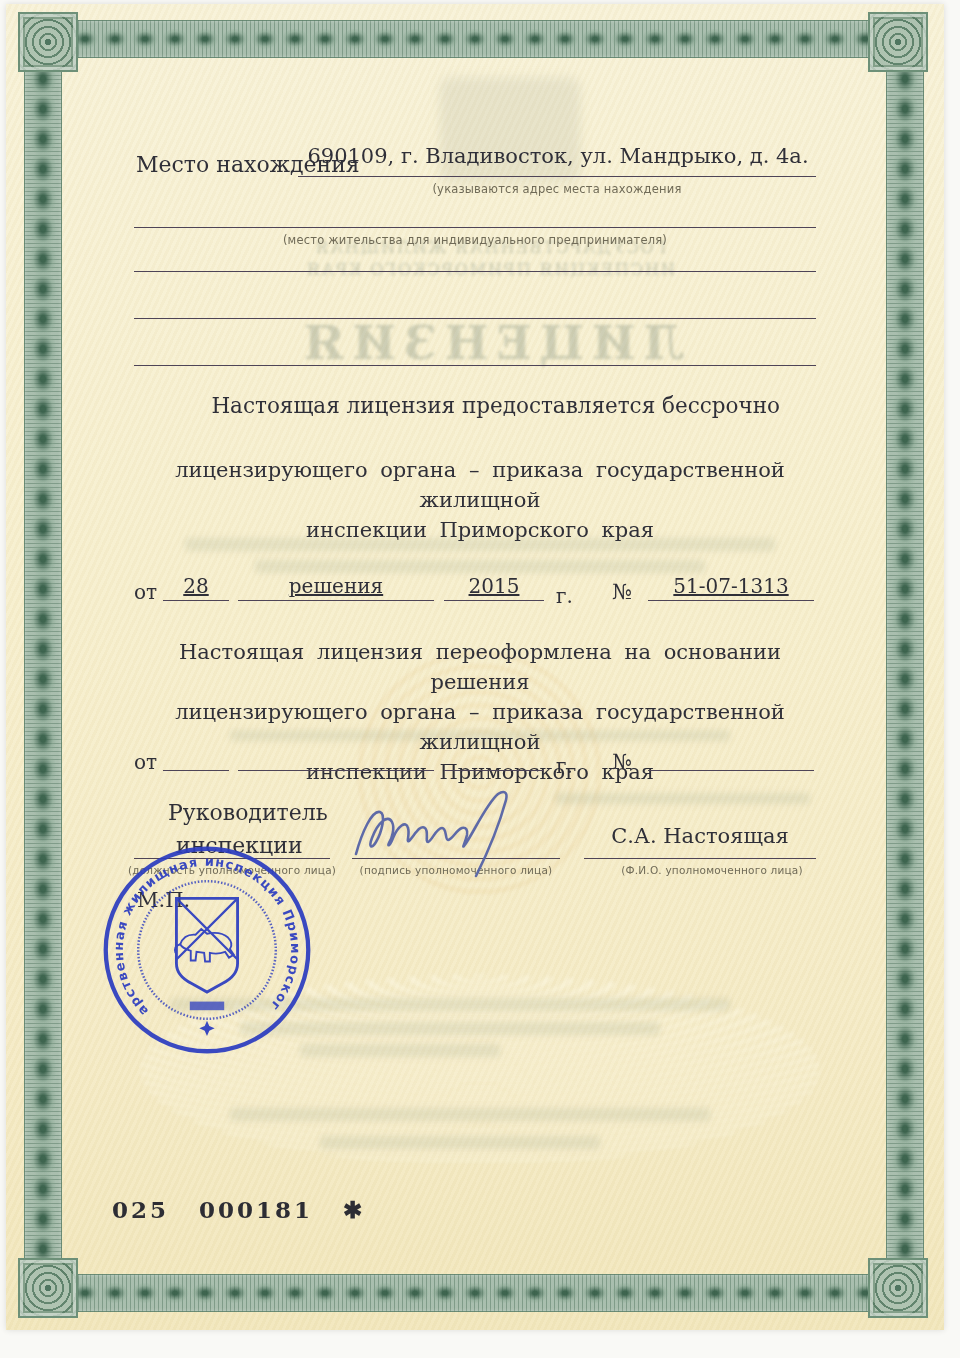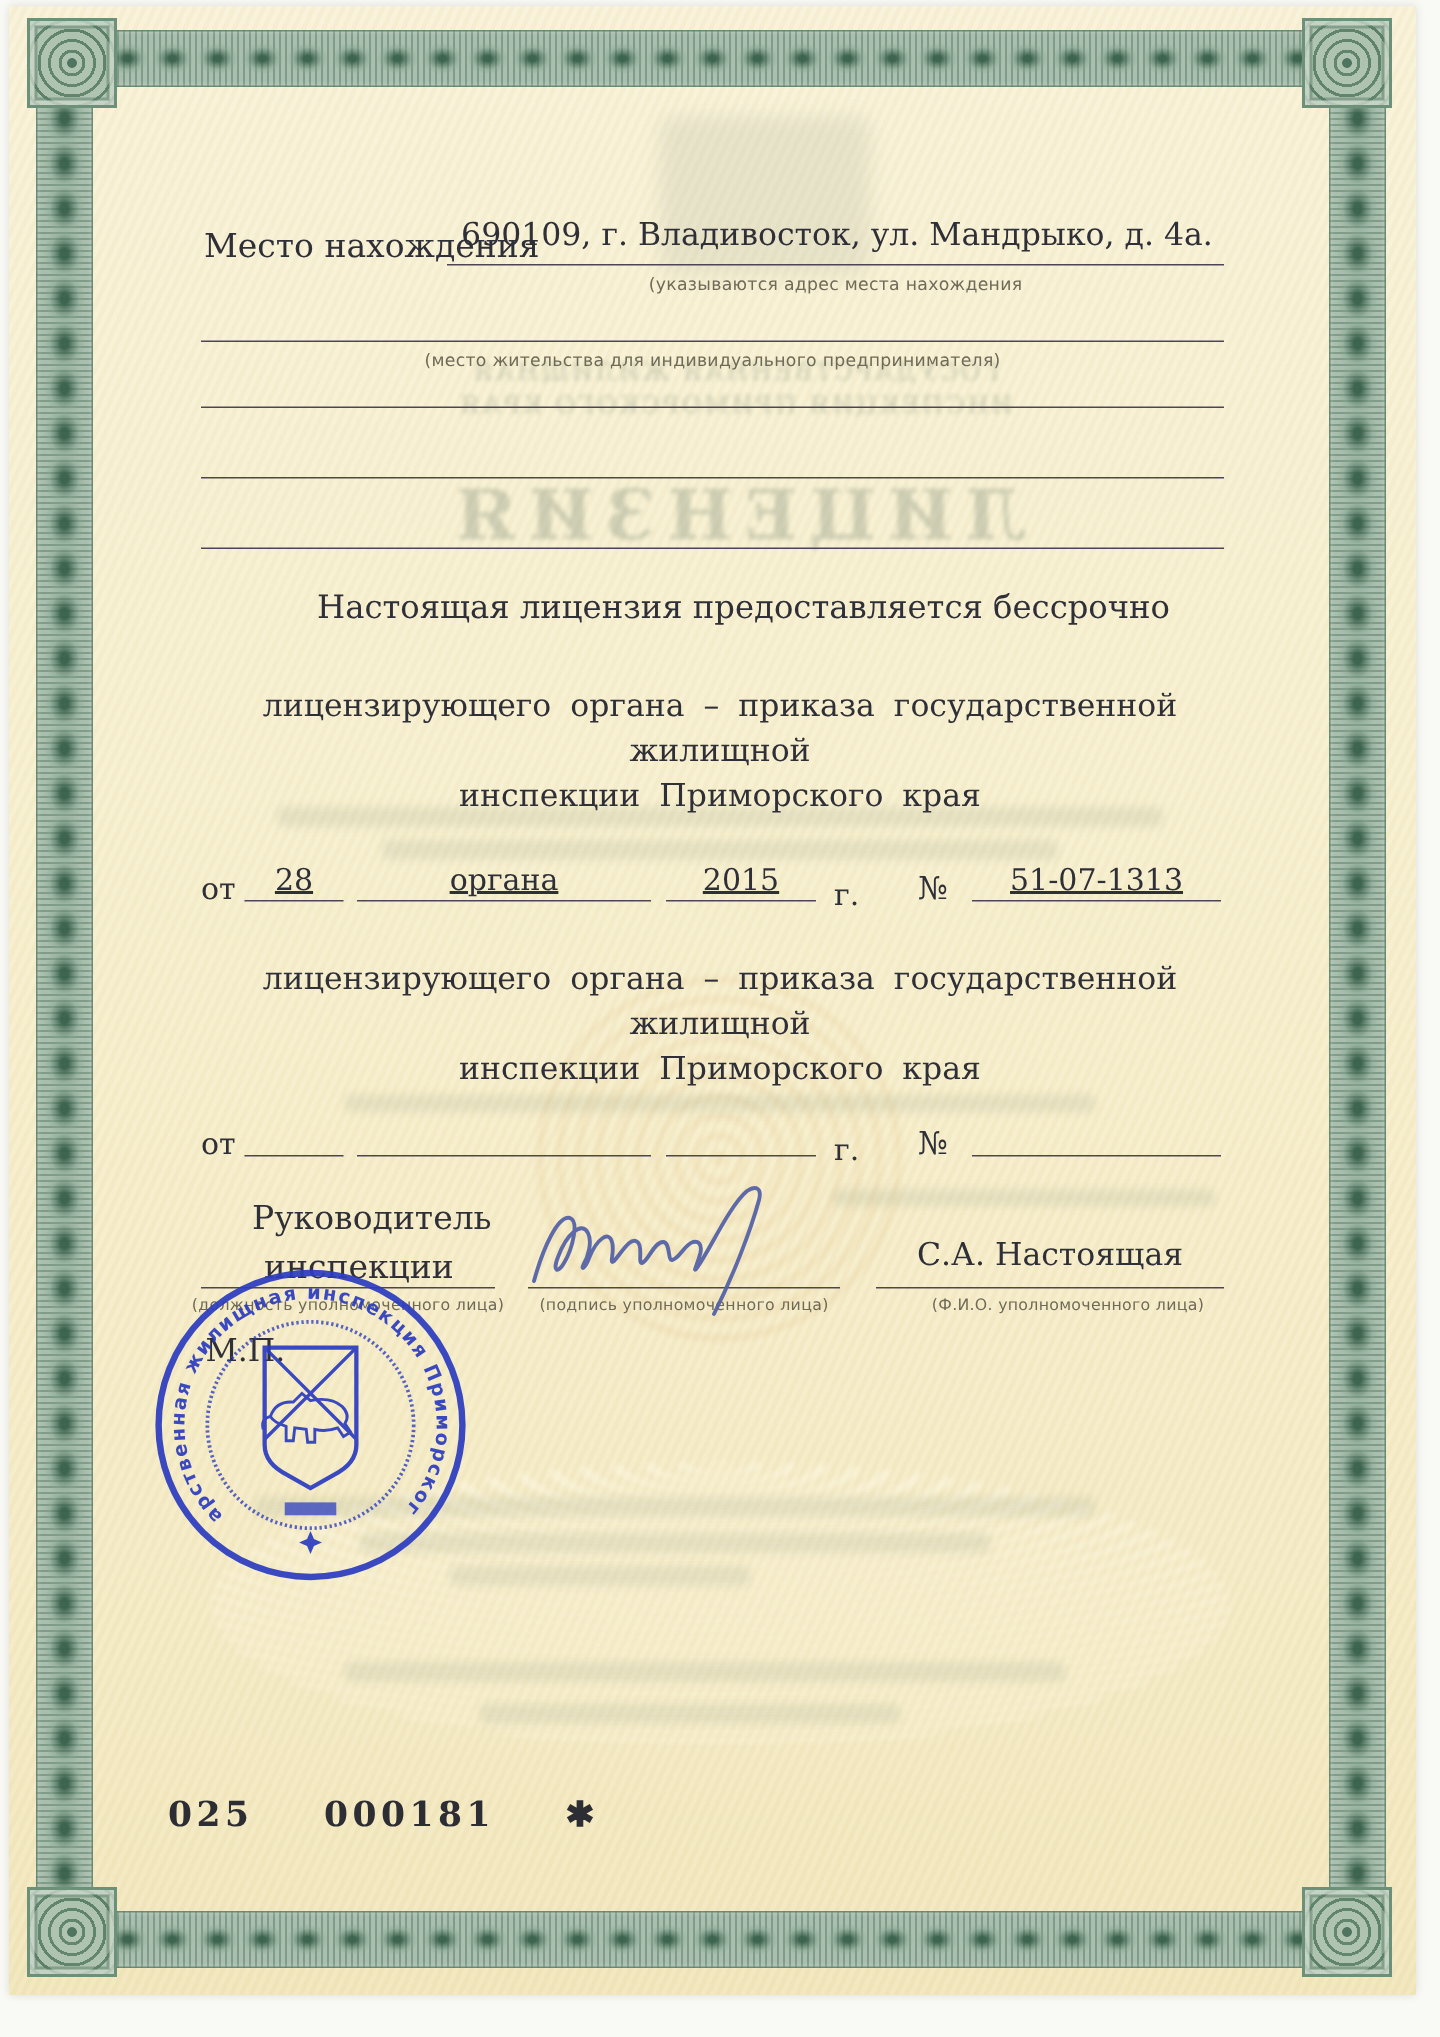--- a/index.html
+++ b/index.html
@@ -49,21 +49,21 @@
   .gbar{position:absolute;height:13px;background:rgba(150,158,135,.18);
     filter:blur(3px);border-radius:4px;}
   .gemblem{position:absolute;left:440px;top:78px;width:140px;height:105px;
     background:rgba(140,150,130,.15);filter:blur(6px);border-radius:10px;}
   .rosette{position:absolute;left:352px;top:645px;width:255px;height:255px;border-radius:50%;
     background:repeating-radial-gradient(circle, rgba(225,185,120,.15) 0 5px, rgba(246,238,205,0) 5px 13px);
     filter:blur(1.5px);}
   .wave{position:absolute;left:140px;top:975px;width:680px;height:190px;border-radius:50%;
     background:repeating-radial-gradient(ellipse 340px 95px at 50% 0%, rgba(255,252,235,.55) 0 7px, rgba(244,236,200,0) 7px 22px);
     filter:blur(2px);}
-  .serial{position:absolute;left:112px;top:1196px;display:flex;gap:47px;
+  .serial{position:absolute;left:112px;top:1196px;display:flex;gap:30px;
     font-family:"DejaVu Serif",serif;font-weight:bold;font-size:23px;
     letter-spacing:3px;color:#2d2d34;}
 </style>
 </head>
 <body>
 
 <div class="page">
 
   <div class="band h" style="left:64px;right:68px;top:16px;height:38px;"></div>
   <div class="band h" style="left:64px;right:68px;bottom:18px;height:38px;"></div>
@@ -106,30 +106,31 @@
 <div class="abs serif" style="left:180px;top:393px;width:600px;text-align:right;font-size:21.5px;">Настоящая лицензия предоставляется бессрочно</div>
 
 <div class="para" style="left:150px;top:455px;width:660px;">
   <div>лицензирующего органа – приказа государственной жилищной</div>
   <div>инспекции Приморского края</div>
 </div>
 
 <div class="abs serif" style="left:134px;top:580px;font-size:20px;">от</div>
 <div class="fill-val" style="left:163px;top:574px;width:66px;">28</div>
 <div class="rule" style="left:163px;top:600px;width:66px;"></div>
-<div class="fill-val" style="left:238px;top:574px;width:196px;">органа</div>
+<div class="fill-val" style="left:238px;top:574px;width:196px;">решения</div>
 <div class="rule" style="left:238px;top:600px;width:196px;"></div>
 <div class="fill-val" style="left:444px;top:574px;width:100px;">2015</div>
 <div class="rule" style="left:444px;top:600px;width:100px;"></div>
 <div class="abs serif" style="left:556px;top:584px;font-size:20px;">г.</div>
 <div class="abs serif" style="left:612px;top:580px;font-size:21px;">№</div>
 <div class="fill-val" style="left:648px;top:574px;width:166px;">51-07-1313</div>
 <div class="rule" style="left:648px;top:600px;width:166px;"></div>
 
 <div class="para" style="left:150px;top:637px;width:660px;">
+  <div>Настоящая лицензия переоформлена на основании решения</div>
   <div>лицензирующего органа – приказа государственной жилищной</div>
   <div>инспекции Приморского края</div>
 </div>
 
 <div class="abs serif" style="left:134px;top:750px;font-size:20px;">от</div>
 <div class="rule" style="left:163px;top:770px;width:66px;"></div>
 <div class="rule" style="left:238px;top:770px;width:196px;"></div>
 <div class="rule" style="left:444px;top:770px;width:100px;"></div>
 <div class="abs serif" style="left:556px;top:754px;font-size:20px;">г.</div>
 <div class="abs serif" style="left:612px;top:750px;font-size:21px;">№</div>

